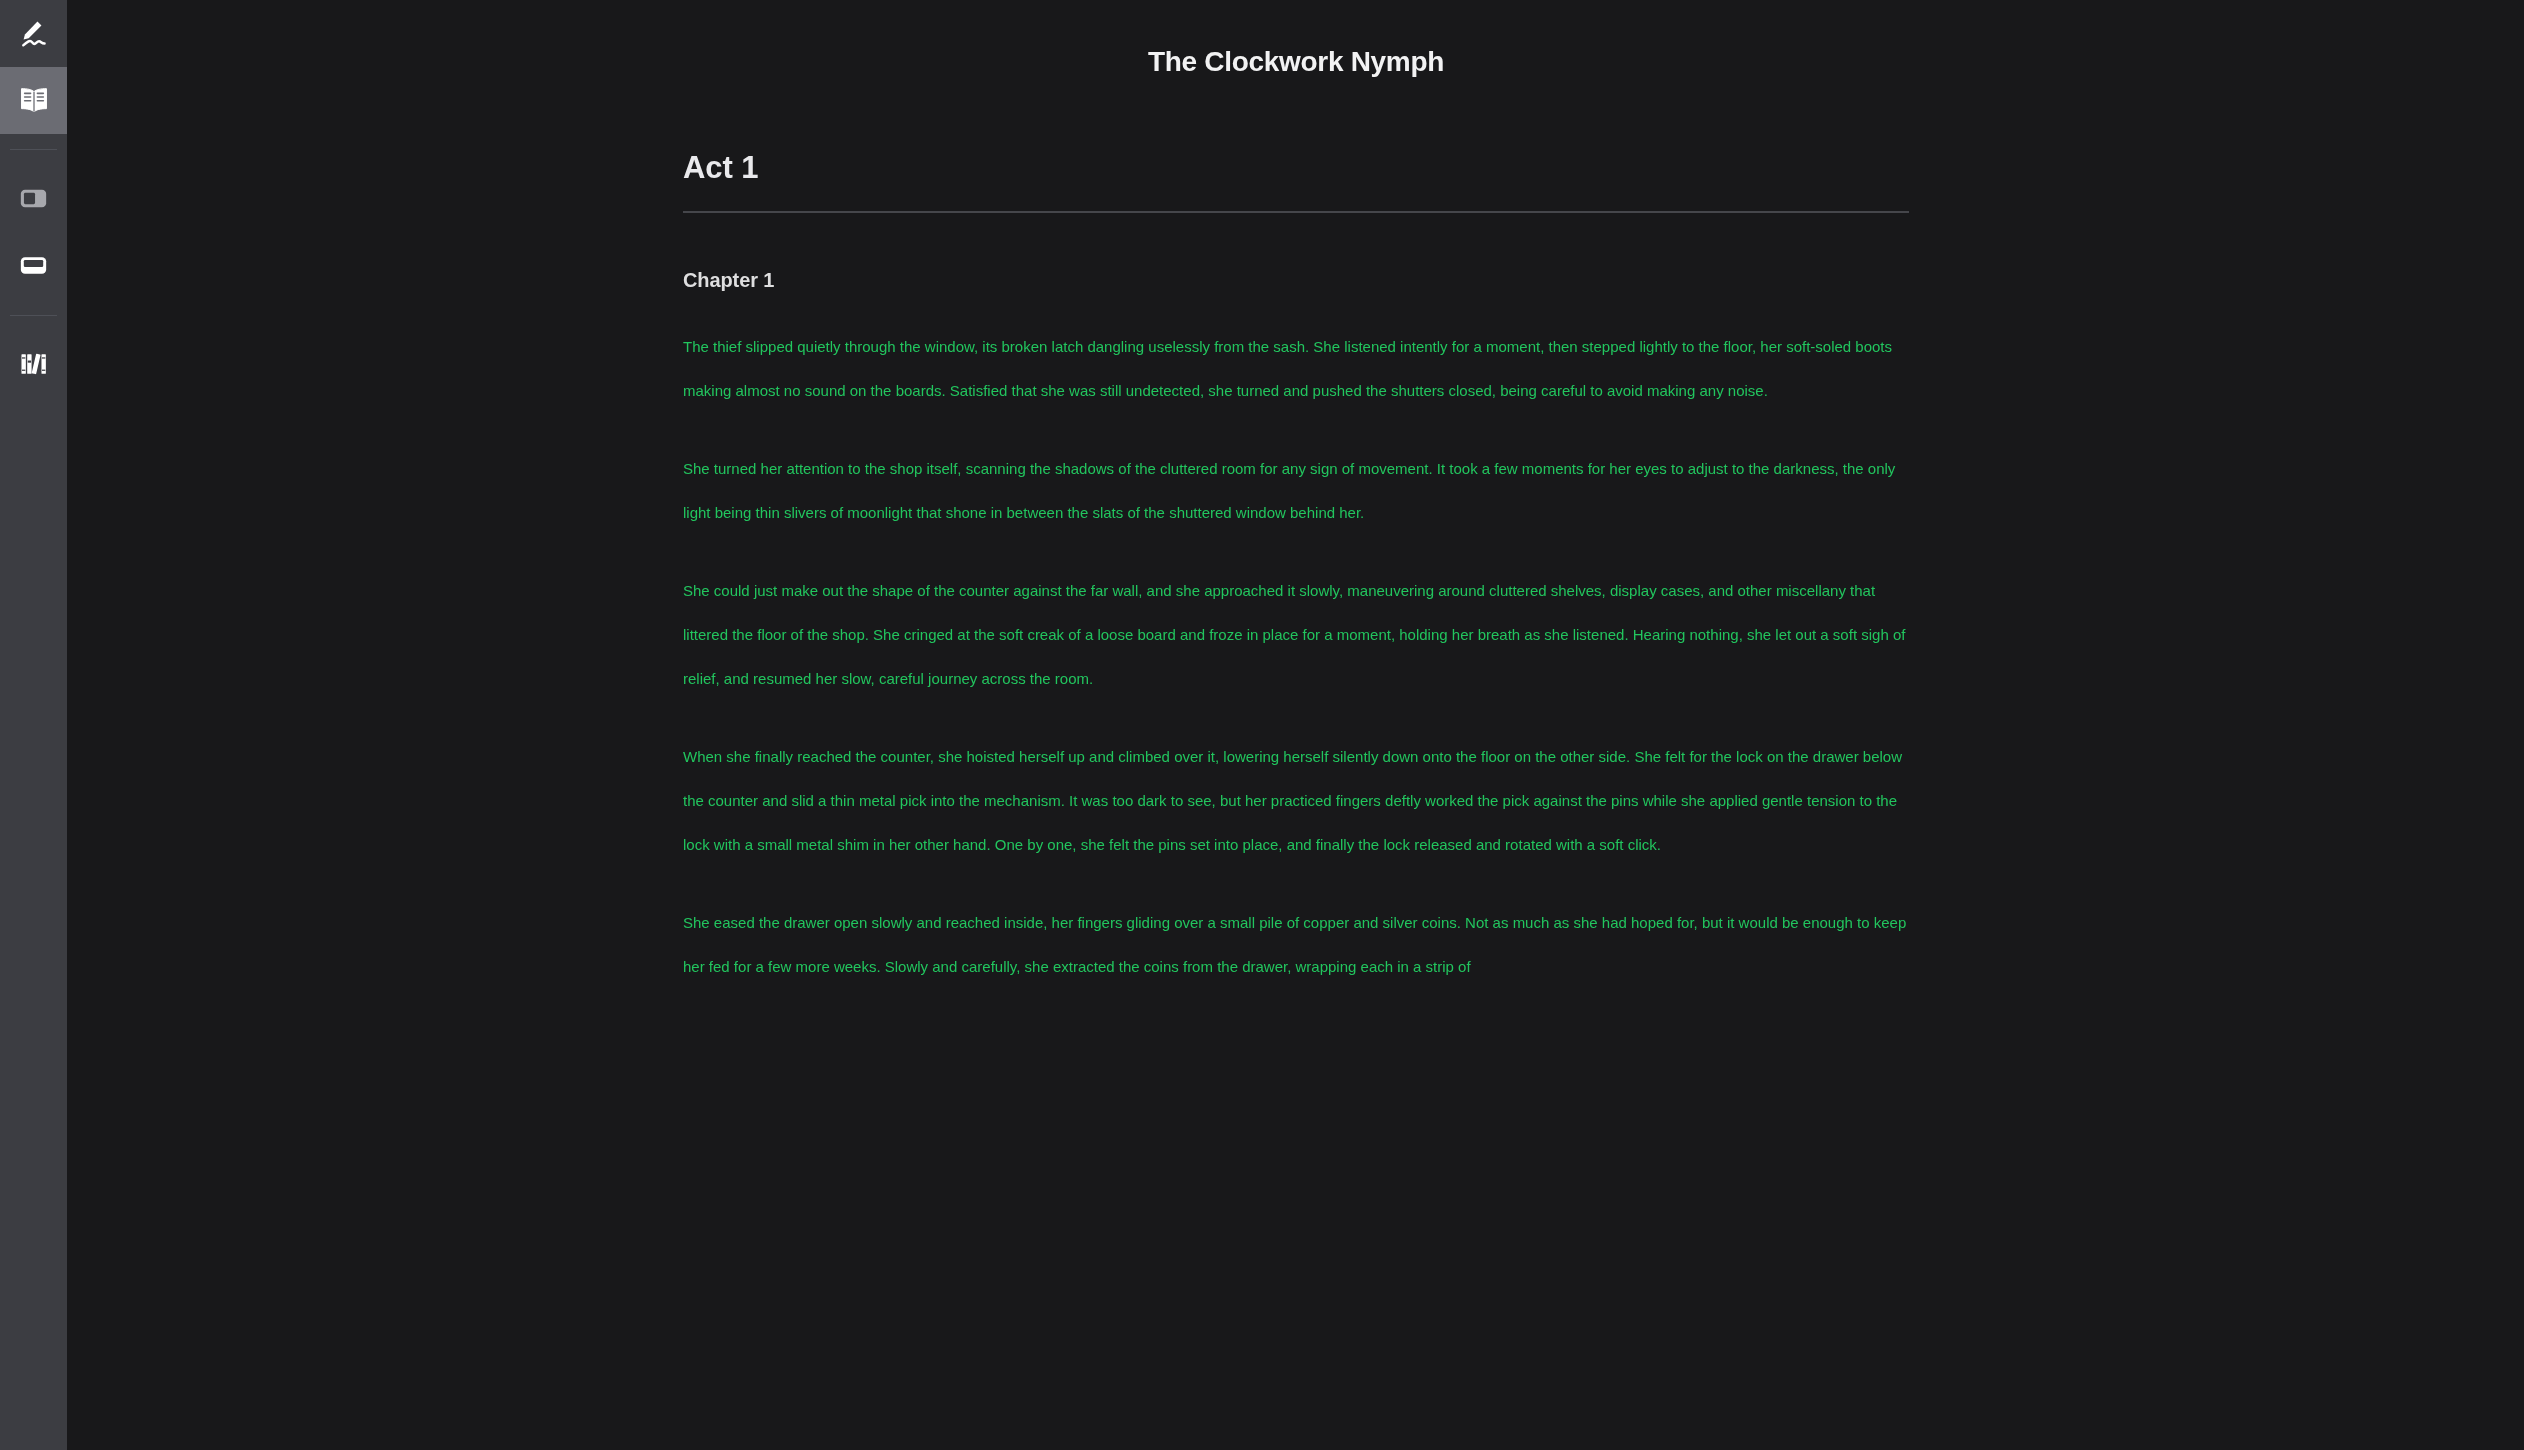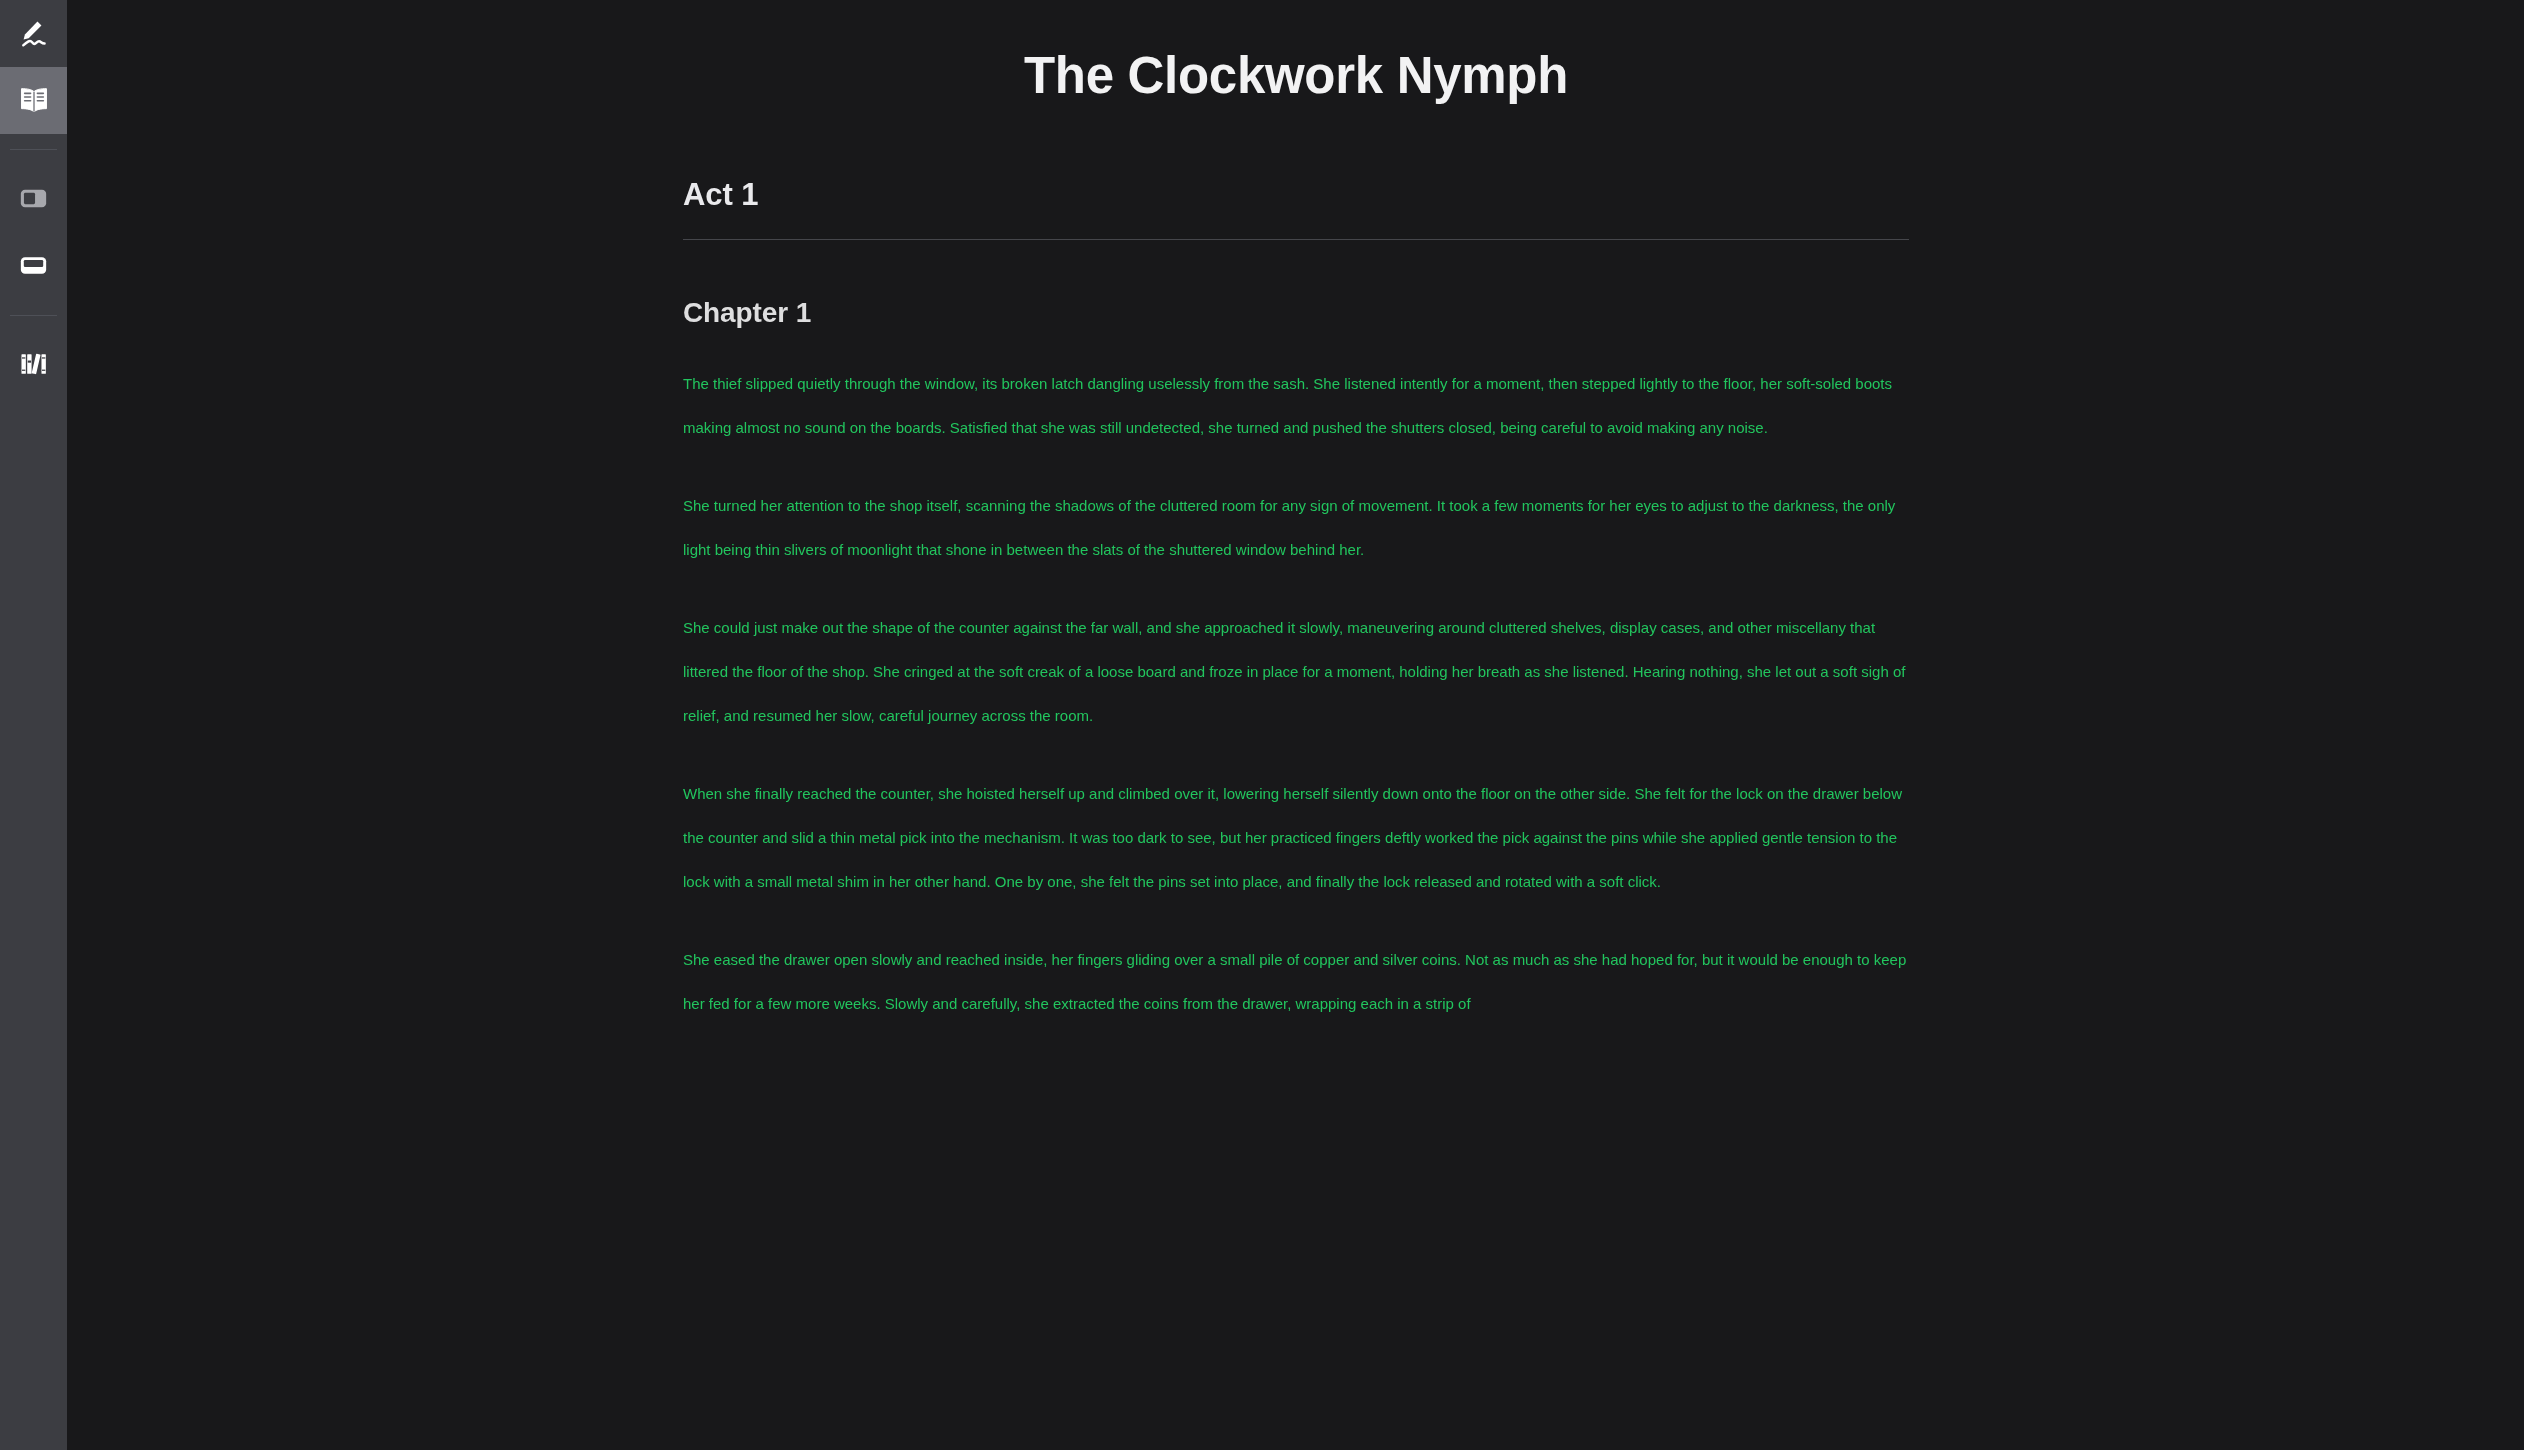--- a/index.html
+++ b/index.html
@@ -55,21 +55,21 @@
     background: #18181a;
   }
   .scroll {
     width: 100%;
     height: 100%;
     padding-top: 45px;
   }
   .doc-title {
     text-align: center;
     color: #f2f2f3;
-    font-size: 51px;
+    font-size: 28px;
     font-weight: 700;
     letter-spacing: -0.3px;
     line-height: 1.2;
     margin-bottom: 70px;
   }
   .content {
     width: 1226px;
     margin: 16px auto;
     padding: 0 0 0 0;
   }
@@ -82,21 +82,21 @@
     margin-bottom: 24px;
   }
   .act-rule {
     height: 1.5px;
     background: #45464b;
     border: 0;
     margin: 0 0 55px 0;
   }
   .chapter-heading {
     color: #dededf;
-    font-size: 28px;
+    font-size: 20px;
     font-weight: 700;
     letter-spacing: -0.1px;
     line-height: 1.25;
     margin-bottom: 32px;
   }
   .para {
     color: #22c55e;
     font-size: 15px;
     font-weight: 400;
     line-height: 44px;

